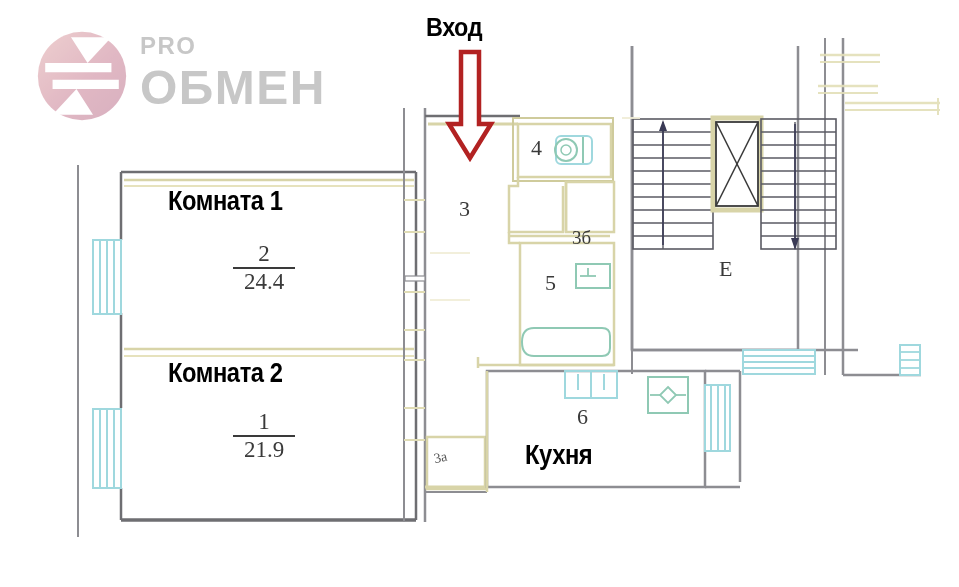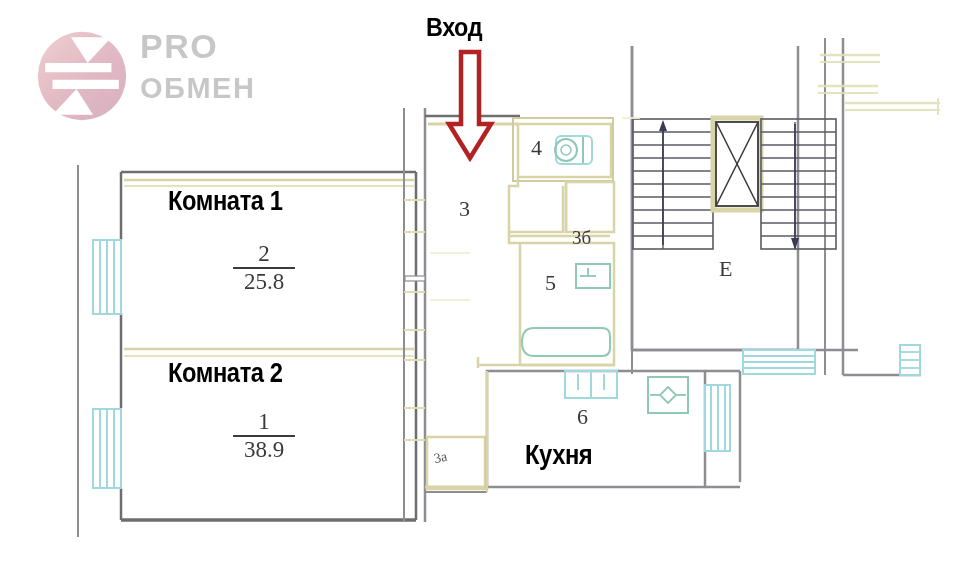--- a/index.html
+++ b/index.html
@@ -36,22 +36,22 @@
   #logo .txt {
     position: absolute;
     left: 112px;
     top: 0px;
     width: 220px;
     color: #9a9a9a;
     font-family: "Liberation Sans", sans-serif;
     font-weight: 700;
     letter-spacing: 1.5px;
   }
-  #logo .txt .l1 { font-size: 34px; line-height: 40px; }
-  #logo .txt .l2 { font-size: 29px; line-height: 44px; }
+  #logo .txt .l1 { font-size: 24px; line-height: 40px; }
+  #logo .txt .l2 { font-size: 48px; line-height: 44px; }
 
   
   #plan {
     position: absolute;
     left: 0;
     top: 0;
     width: 959px;
     height: 587px;
   }
 
@@ -348,29 +348,29 @@
     </g>
   </svg>
 
   <div class="ovl entrance" style="left:426px; top:12px;">Вход</div>
 
   <div class="ovl big" style="left:168px; top:186px;">Комната 1</div>
 
   <div class="frac" style="left:219px; top:242px; width:90px;">
     <span class="num">2</span>
     <span class="bar"></span>
-    <span class="den">25.8</span>
+    <span class="den">24.4</span>
   </div>
 
   <div class="ovl big" style="left:168px; top:358px;">Комната 2</div>
 
   <div class="frac" style="left:219px; top:410px; width:90px;">
     <span class="num">1</span>
     <span class="bar"></span>
-    <span class="den">38.9</span>
+    <span class="den">21.9</span>
   </div>
 
   <div class="plan-num" style="left:459px; top:196px;">3</div>
 
   <div class="plan-num" style="left:531px; top:135px;">4</div>
 
   <div class="plan-num sm" style="left:572px; top:199px;margin-top:28px;">3б</div>
 
   <div class="plan-num" style="left:545px; top:270px;">5</div>
 

